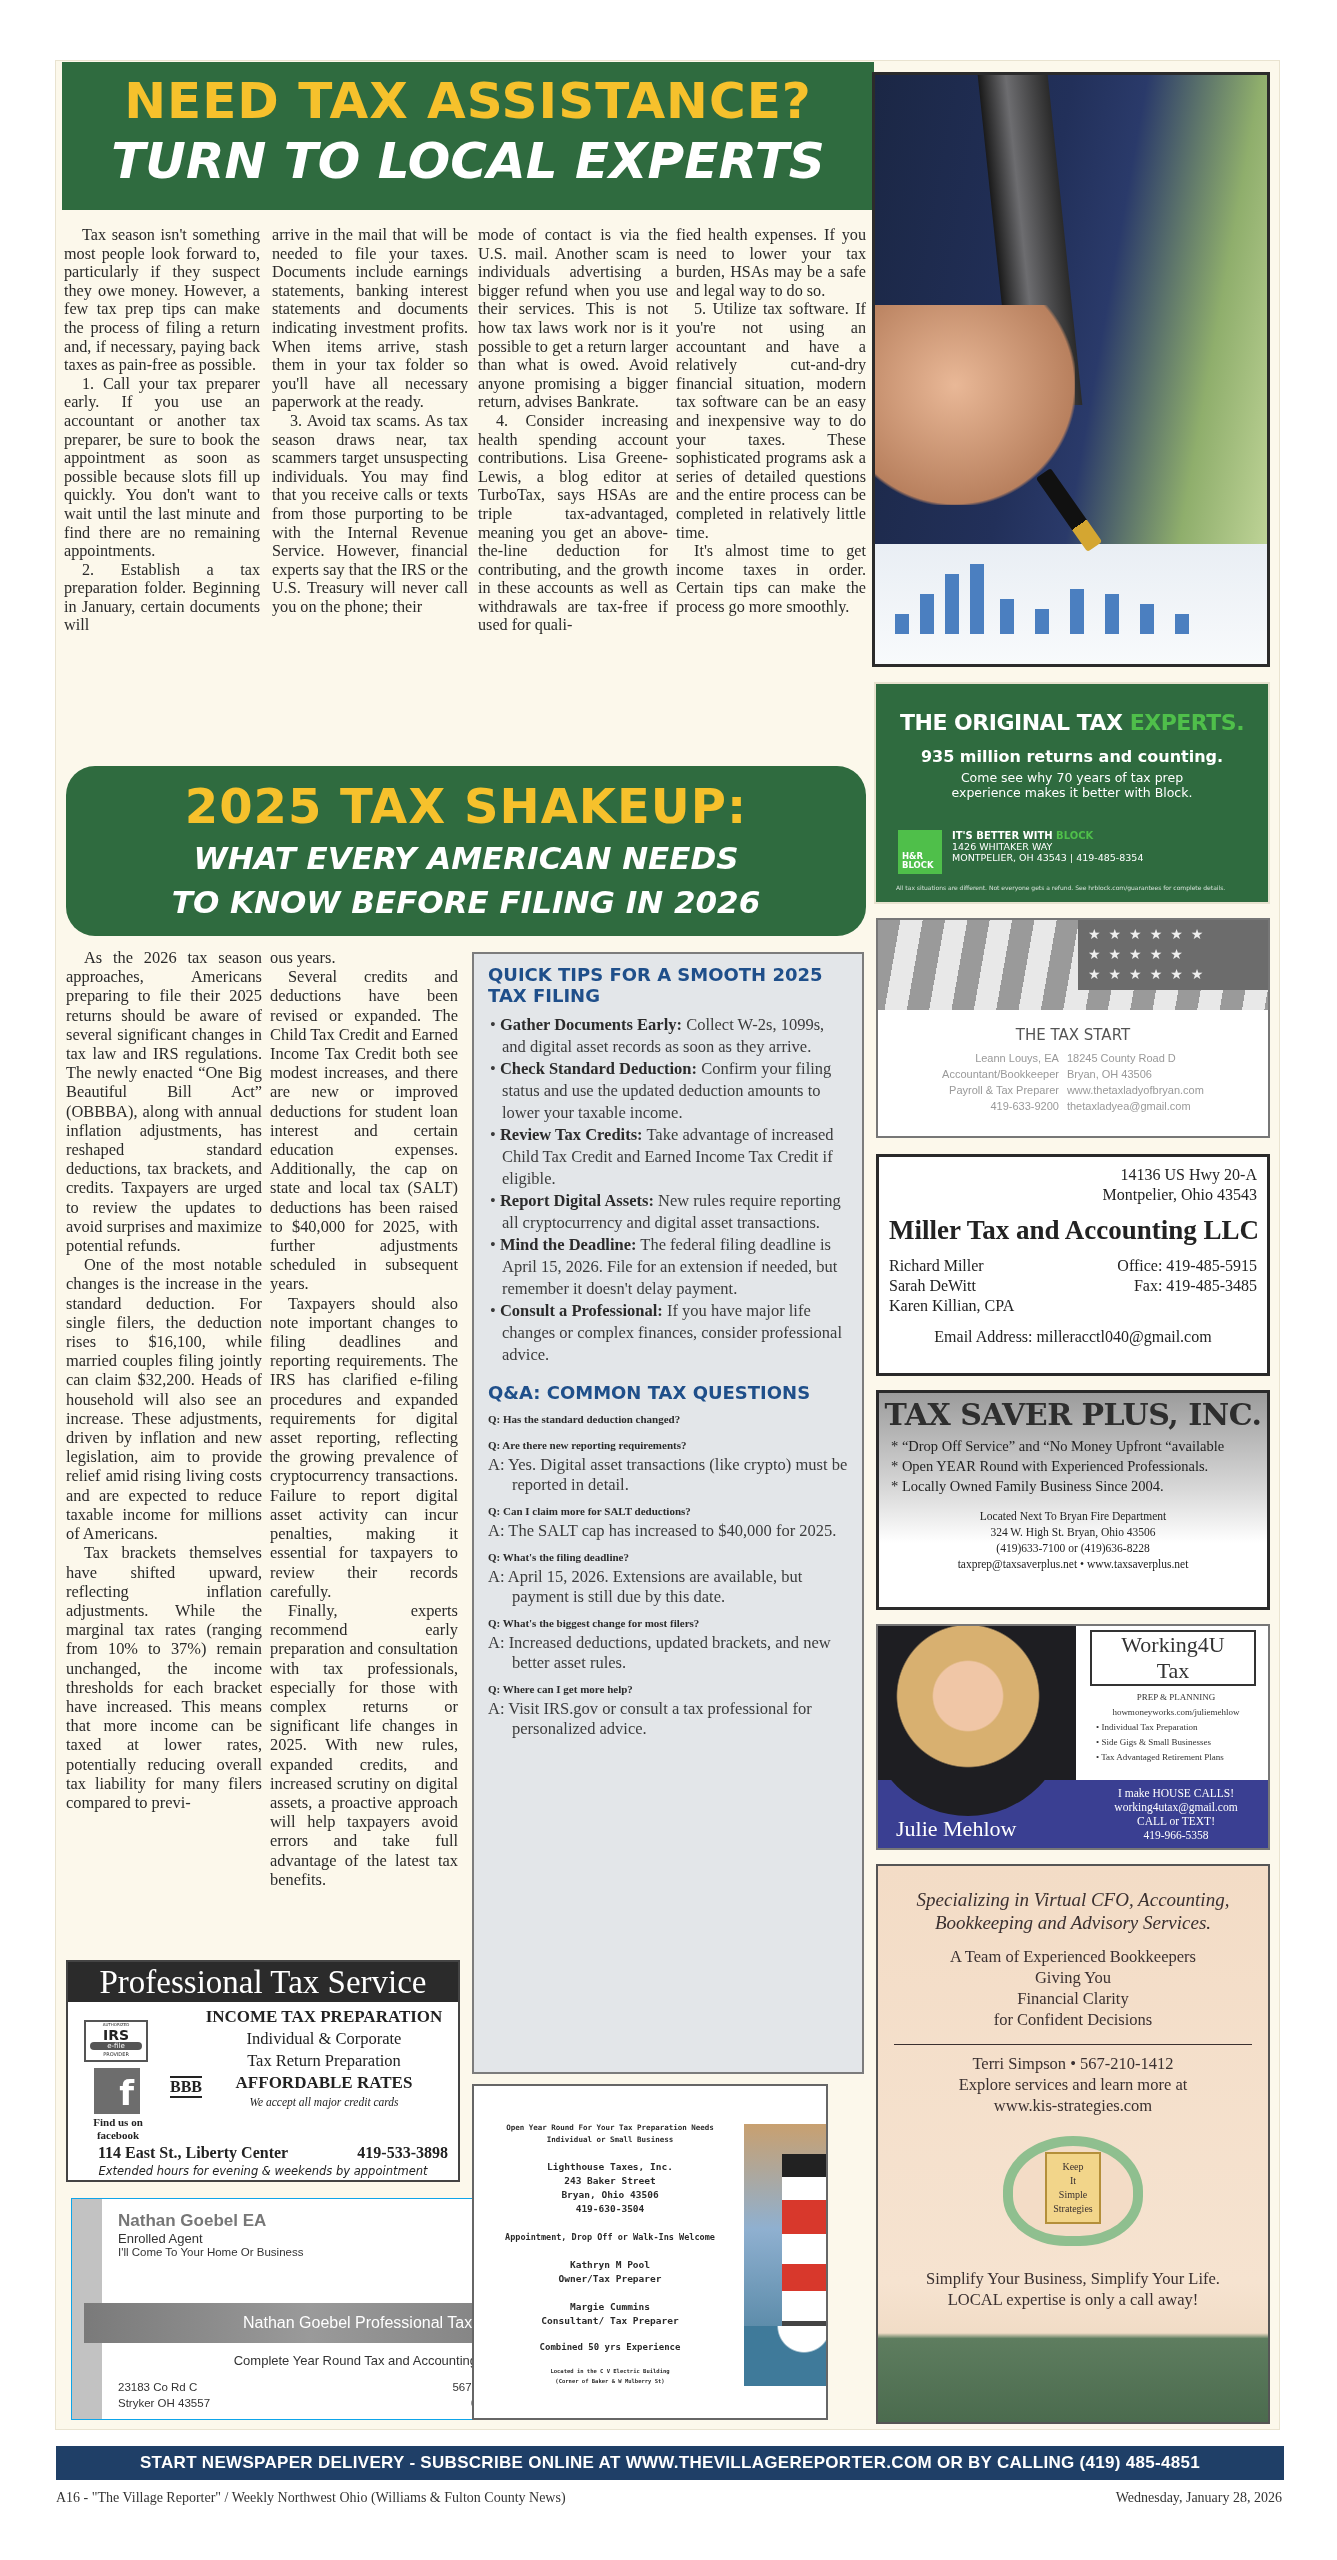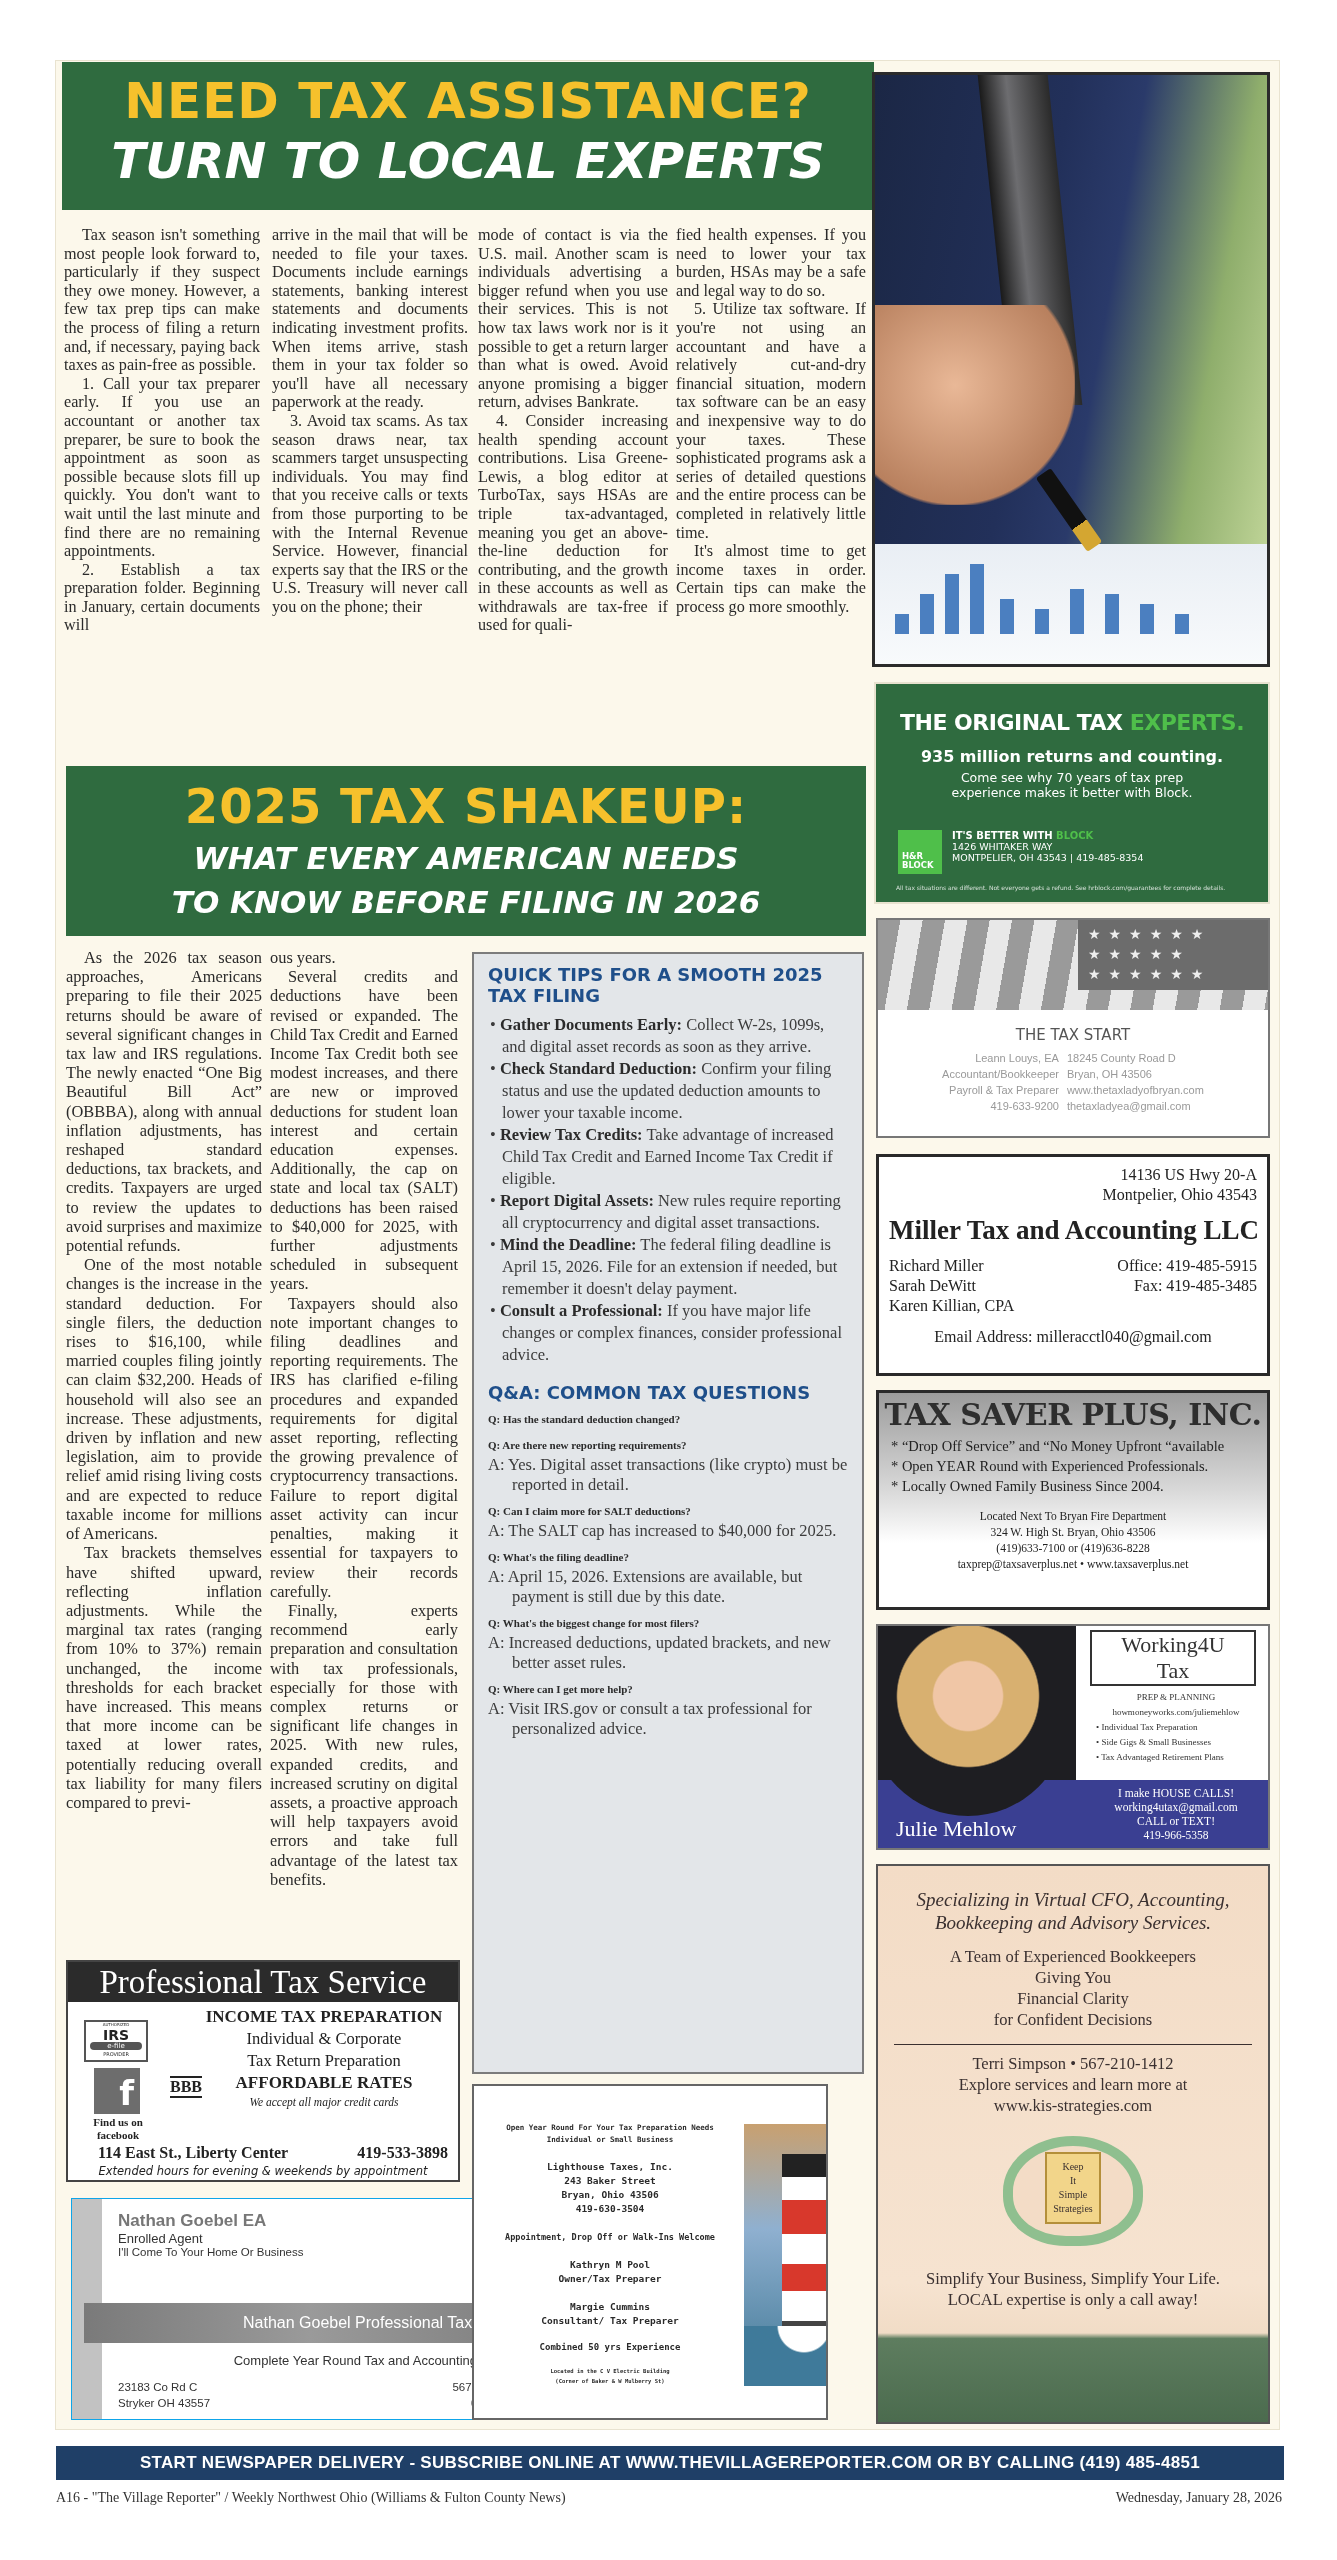--- a/index.html
+++ b/index.html
@@ -105,21 +105,21 @@
   <div class="hrb-small" style="margin-top:0">experience makes it better with Block.</div>
   <div class="hrb-logo"><span>H&amp;R</span><br><span>BLOCK</span></div>
   <div class="hrb-addr">
     <div class="b"><span style="color:#fff">IT'S BETTER WITH </span><span>BLOCK</span></div>
     <div>1426 WHITAKER WAY</div>
     <div>MONTPELIER, OH 43543 | 419-485-8354</div>
   </div>
   <div class="hrb-fine">All tax situations are different. Not everyone gets a refund. See hrblock.com/guarantees for complete details.</div>
 </div>
 
-<div class="abs banner" style="left:66px;top:766px;width:800px;height:170px;">
+<div class="abs banner" style="left:66px;top:766px;width:800px;height:170px;border-radius:29px;">
   <div class="hl-yellow" style="font-size:48px;line-height:60px;margin-top:10px;">2025 TAX SHAKEUP:</div>
   <div class="hl-white" style="font-size:31px;line-height:44px;">WHAT EVERY AMERICAN NEEDS</div>
   <div class="hl-white" style="font-size:31px;line-height:44px;">TO KNOW BEFORE FILING IN 2026</div>
 </div>
 
 <div class="abs col" style="left:66px;top:948px;width:196px;font-size:16.4px;line-height:19.2px;">
   <p>As the 2026 tax season approaches, Americans preparing to file their 2025 returns should be aware of several significant changes in tax law and IRS regulations. The newly enacted “One Big Beautiful Bill Act” (OBBBA), along with annual inflation adjustments, has reshaped standard deductions, tax brackets, and credits. Taxpayers are urged to review the updates to avoid surprises and maximize potential refunds.</p>
   <p>One of the most notable changes is the increase in the standard deduction. For single filers, the deduction rises to $16,100, while married couples filing jointly can claim $32,200. Heads of household will also see an increase. These adjustments, driven by inflation and new legislation, aim to provide relief amid rising living costs and are expected to reduce taxable income for millions of Americans.</p>
   <p>Tax brackets themselves have shifted upward, reflecting inflation adjustments. While the marginal tax rates (ranging from 10% to 37%) remain unchanged, the income thresholds for each bracket have increased. This means that more income can be taxed at lower rates, potentially reducing overall tax liability for many filers compared to previ-</p>
 </div>

